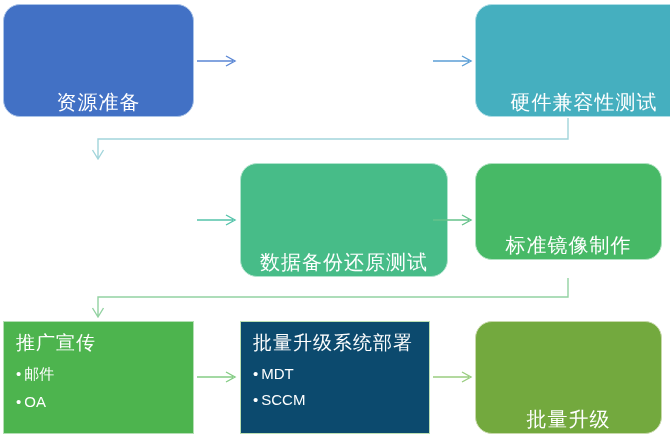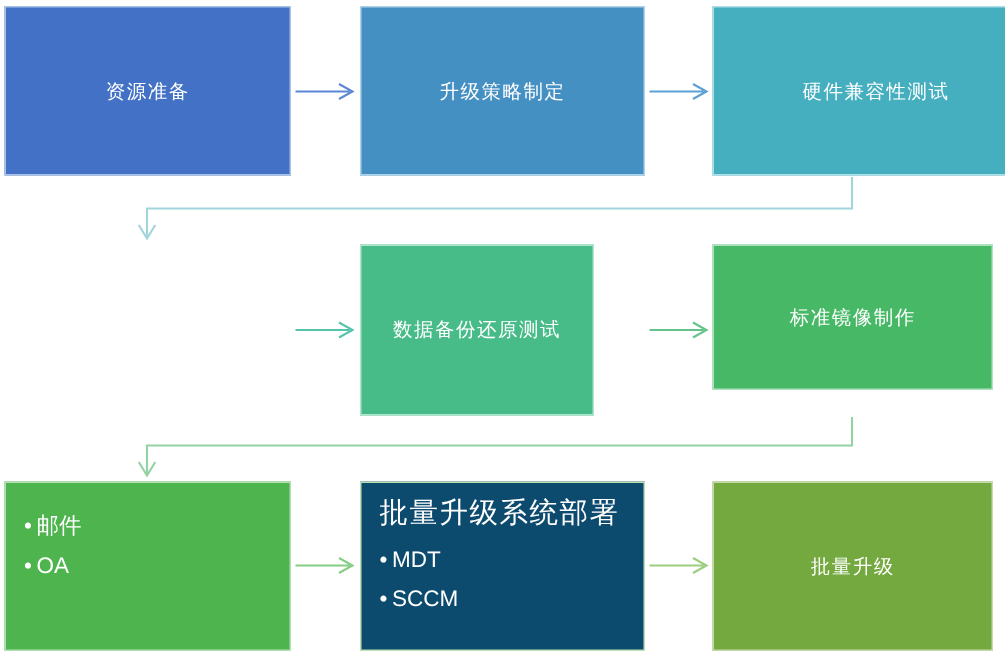--- a/index.html
+++ b/index.html
@@ -16,25 +16,26 @@
     overflow: hidden;
   }
   .node {
     position: absolute;
     box-sizing: border-box;
     border: 1px solid transparent;
     color: #ffffff;
   }
   .node.center {
     display: flex;
-    align-items: center;
+    align-items: flex-end;
     justify-content: center;
     text-align: center;
-    font-size: 13px;
+    font-size: 20px;
     letter-spacing: 1px;
+    border-radius: 17px;
   }
   .node.list {
     padding: 9px 12px;
   }
   .node.list .title {
     font-size: 19px;
     line-height: 1.25;
     letter-spacing: 1px;
   }
   .bullets {
@@ -59,49 +60,47 @@
     fill: none;
     stroke-width: 1.4;
     stroke-linecap: butt;
     stroke-linejoin: miter;
   }
   
   #n1 { left: 3px;   top: 4px;   width: 191px; height: 113px; }
   #n2 { left: 240px; top: 4px;   width: 190px; height: 113px; }
   #n3 { left: 475px; top: 4px;   width: 218px; height: 113px; }
   #n4 { left: 3px;   top: 163px; width: 191px; height: 114px; }
-  #n5 { left: 240px; top: 163px; width: 156px; height: 114px; font-family: Liberation Serif, serif; }
+  #n5 { left: 240px; top: 163px; width: 208px; height: 114px; font-family: Liberation Serif, serif; }
   #n6 { left: 475px; top: 163px; width: 187px; height: 97px; }
   #n7 { left: 3px;   top: 321px; width: 191px; height: 113px; }
   #n8 { left: 240px; top: 321px; width: 190px; height: 113px; }
   #n9 { left: 475px; top: 321px; width: 187px; height: 113px; }
 </style>
 </head>
 <body>
 
 <div class="canvas">
 
   <div id="n1" class="node center" style="background: rgb(66, 113, 197); border-color: rgb(169, 195, 232);">
     <span>资源准备</span>
   </div>
-  <div id="n2" class="node center" style="background: rgb(69, 144, 194); border-color: rgb(174, 210, 230);">
-    <span>升级策略制定</span>
-  </div>
   <div id="n3" class="node center" style="background: rgb(69, 175, 191); border-color: rgb(174, 222, 230);">
     <span>硬件兼容性测试</span>
   </div>
 
   <div id="n5" class="node center" style="background: rgb(71, 188, 136); border-color: rgb(176, 228, 205);">
     <span>数据备份还原测试</span>
   </div>
   <div id="n6" class="node center" style="background: rgb(71, 185, 102); border-color: rgb(176, 226, 193);">
     <span>标准镜像制作</span>
   </div>
 
   <div id="n7" class="node list" style="background: rgb(77, 180, 78); border-color: rgb(180, 223, 180);">
+    <div class="title">推广宣传</div>
     <div class="bullets">
       <div class="bullet">
         <span class="dot">•</span>
         <span>邮件</span>
       </div>
       <div class="bullet">
         <span class="dot">•</span>
         <span>OA</span>
       </div>
     </div>

